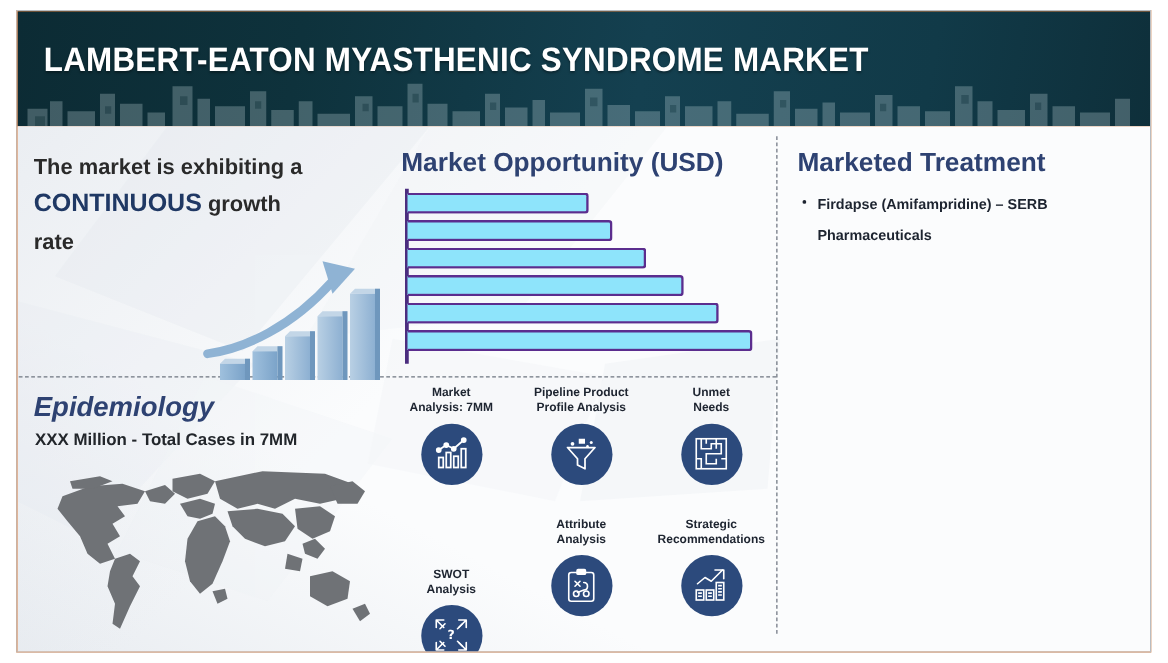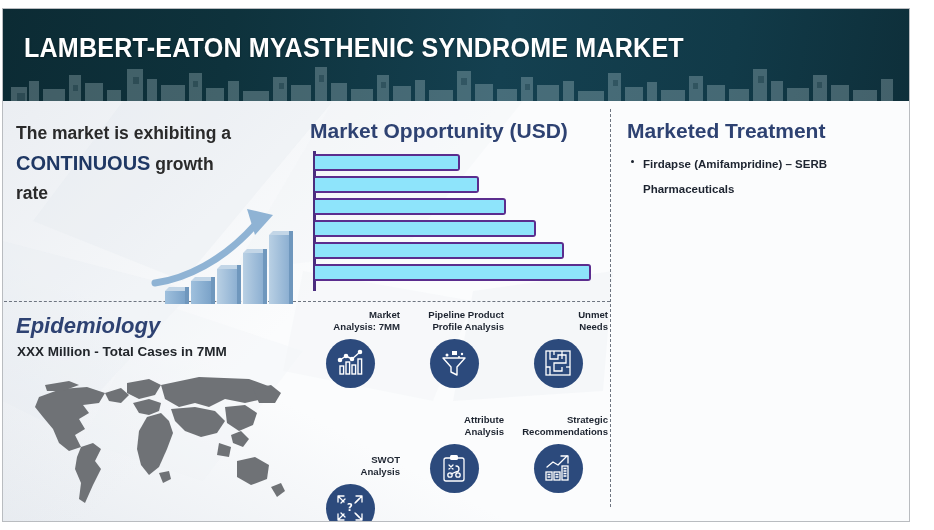--- a/index.html
+++ b/index.html
@@ -9,21 +9,21 @@
     font-family: "Liberation Sans", sans-serif;
     overflow: hidden;
   }
   .page {
     position: relative;
     width: 934px; height: 530px;
     background: #ffffff;
   }
   .card {
     position: absolute;
-    left: 2px; top: 8px;
+    left: 13px; top: 8px;
     width: 908px; height: 514px;
     border: 1px solid #b9bcc0;
     background: #f97316;
     overflow: hidden;
   }
 
   
   .header {
     position: absolute; left: 0; top: 0;
     width: 908px; height: 92px;
@@ -131,21 +131,21 @@
   .worldmap {
     position: absolute; left: 6px; top: 272px;
     width: 290px; height: 140px;
   }
 
   
   .icon-grid {
     position: absolute; left: 297px; top: 208px;
     width: 308px; height: 205px;
   }
-  .icon-cell { position: absolute; width: 100px; text-align: right; }
+  .icon-cell { position: absolute; width: 100px; text-align: center; }
   .icon-cell .lbl {
     font-size: 9.6px;
     font-weight: bold;
     color: #1d2430;
     line-height: 1.28;
     white-space: pre-line;
   }
   .icon-circle {
     width: 49px; height: 49px;
     margin: 5px auto 0;

